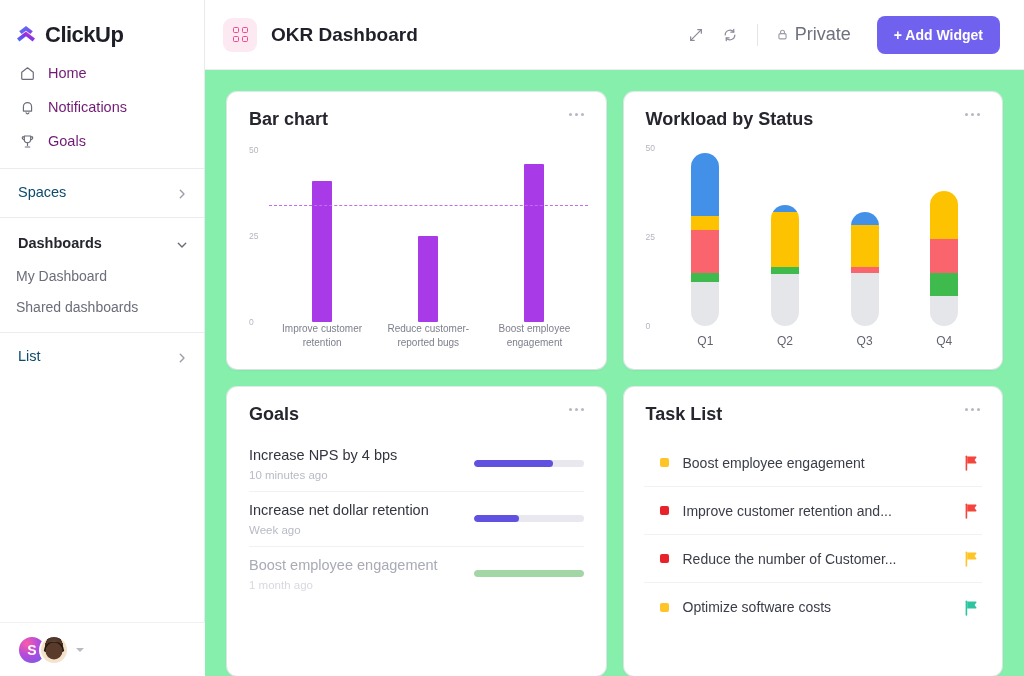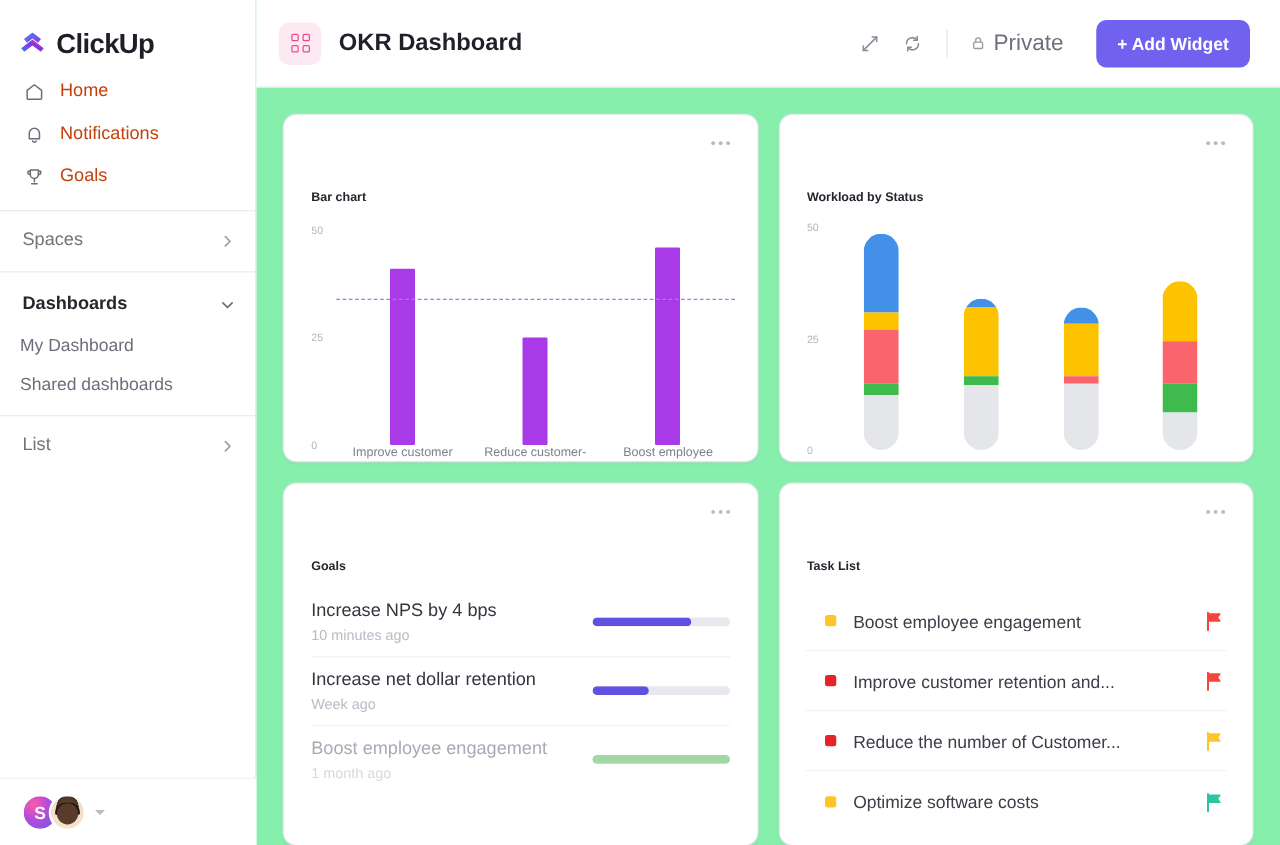--- a/index.html
+++ b/index.html
@@ -23,29 +23,29 @@
   .logo-mark { width: 24px; height: 24px; position: relative; flex: 0 0 24px; }
   .logo-text { font-size: 22px; font-weight: bold; color: #1d1e26; letter-spacing: -0.5px; }
 
   .nav-list { margin-top: 6px; }
   .nav-item {
     display: flex; align-items: center; gap: 12px;
     height: 30px; padding-left: 18px; margin-bottom: 4px;
     cursor: pointer;
   }
   .nav-ico { width: 18px; height: 18px; flex: 0 0 18px; display: flex; align-items: center; justify-content: center; }
-  .nav-label { font-size: 14.5px; color: #c2410c; }
+  .nav-label { font-size: 14.5px; color: #701a75; }
 
   .sb-sep { height: 1px; background: #ebecf0; margin: 10px 0 0 0; }
 
   .sec-row {
     display: flex; align-items: center; justify-content: space-between;
     height: 34px; padding: 0 16px 0 18px; cursor: pointer;
   }
-  .sec-label { font-size: 14.5px; color: #737373; }
+  .sec-label { font-size: 14.5px; color: #0c4a6e; }
   .sec-label.bold { font-weight: bold; color: #25262e; }
 
   .sub-item {
     display: flex; align-items: center;
     height: 31px; padding-left: 16px; cursor: pointer;
   }
   .sub-label { font-size: 14px; color: #6b6d7a; }
 
   .chev { width: 12px; height: 12px; flex: 0 0 12px; }
 
@@ -118,21 +118,21 @@
     overflow: hidden;
   }
   .widget {
     background: #fff;
     border-radius: 10px;
     box-shadow: 0 1px 3px rgba(30,30,50,0.08), 0 0 0 1px rgba(235,235,242,0.9);
     position: relative;
     overflow: hidden;
   }
   .w-head { display: flex; align-items: flex-start; justify-content: space-between; padding: 17px 18px 0 22px; }
-  .w-title { font-size: 10px; font-weight: bold; color: #25262e; margin-top: 44px; }
+  .w-title { font-size: 18px; font-weight: bold; color: #25262e; }
   .dots { display: flex; gap: 3px; cursor: pointer; padding: 4px; }
   .dots i { width: 3px; height: 3px; border-radius: 50%; background: #b6b8c3; display: block; }
 
   
   .chart-area { position: relative; margin-top: 8px; height: 218px; }
   .ylabel { position: absolute; font-size: 8.5px; color: #b4b6c0; left: 22px; transform: translateY(-50%); }
   .plot { position: absolute; left: 42px; right: 18px; top: 0; bottom: 0; }
   .bars { position: absolute; left: 0; right: 0; top: 0; bottom: 0; display: flex; align-items: flex-end; }
   .bcol { flex: 1 1 0; display: flex; flex-direction: column; align-items: center; justify-content: flex-end; height: 100%; }
   .bar-simple { width: 20px; background: #a93ae8; border-radius: 1px; }

